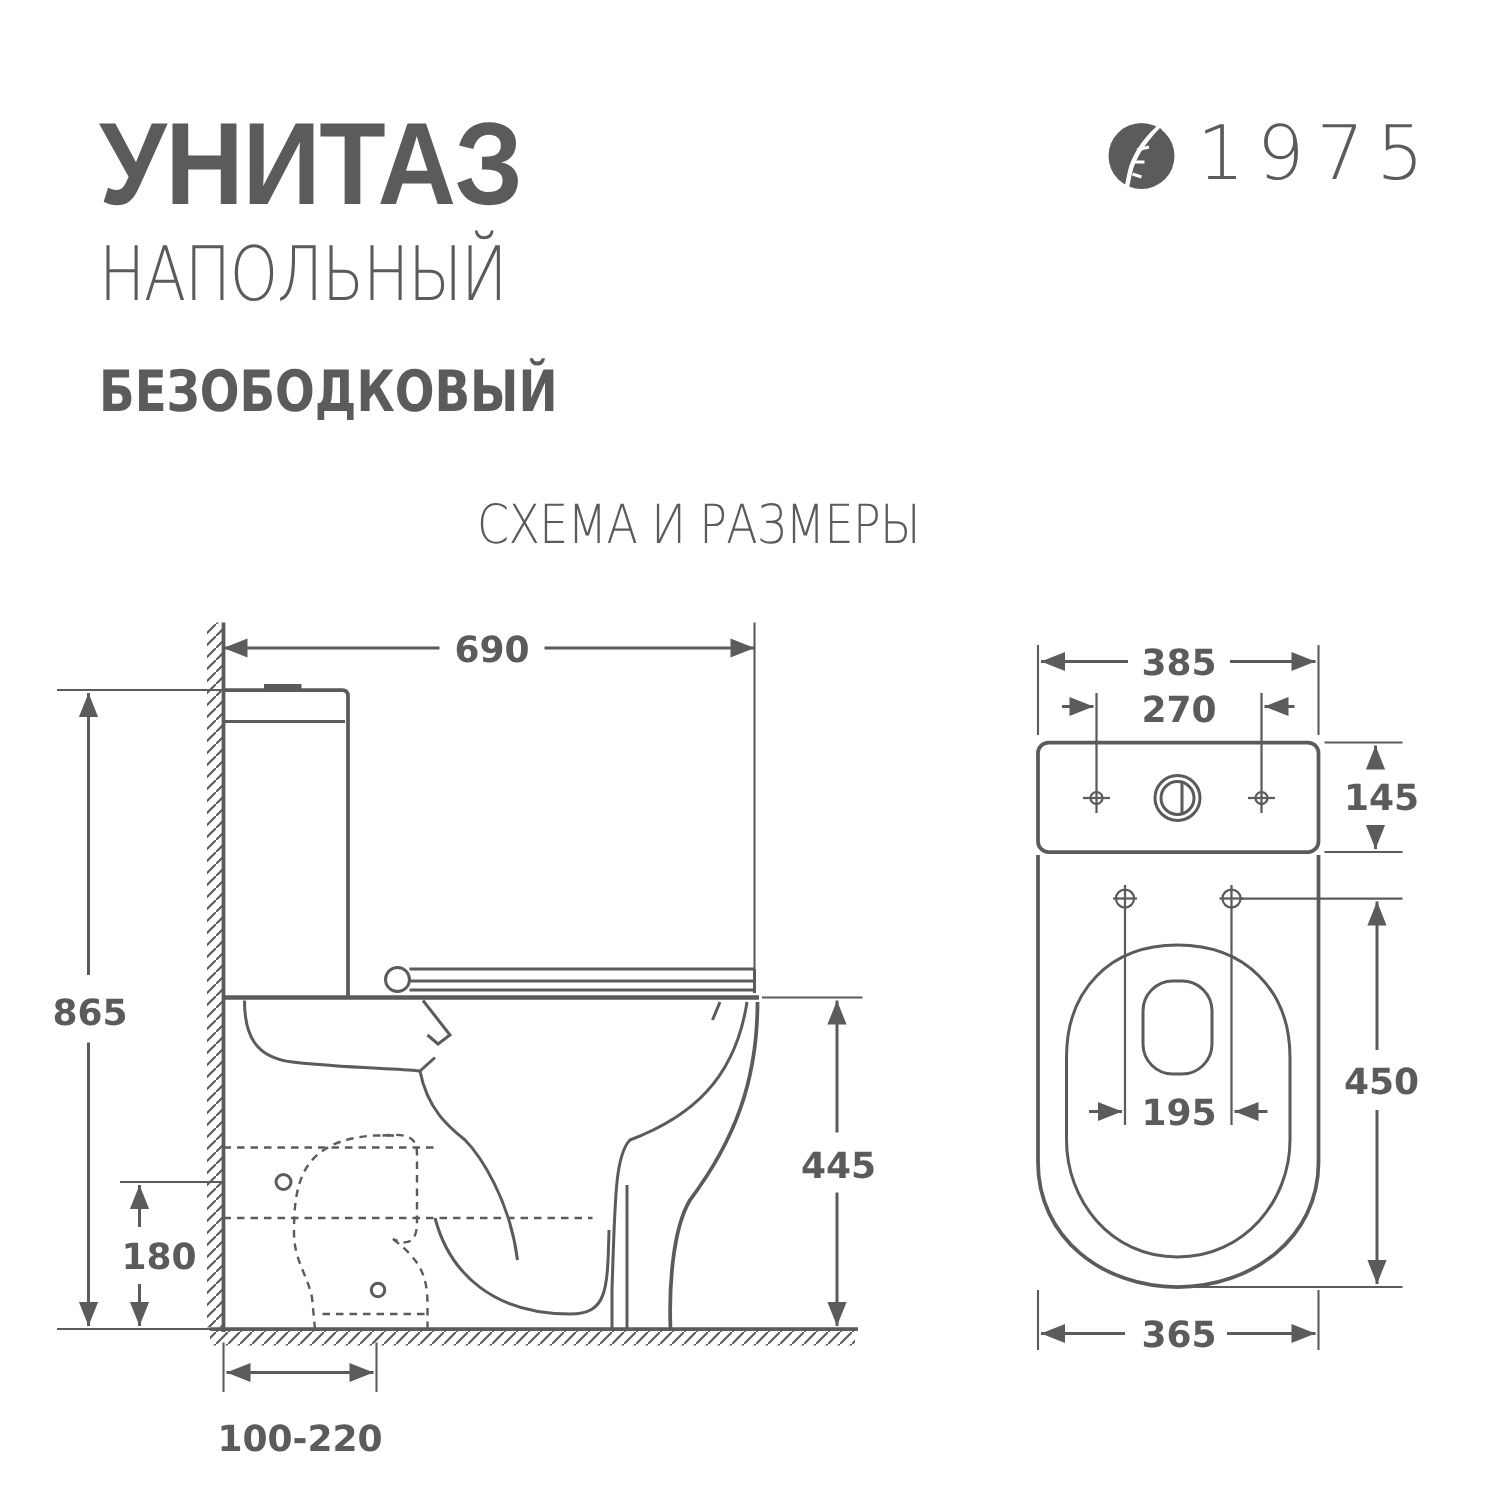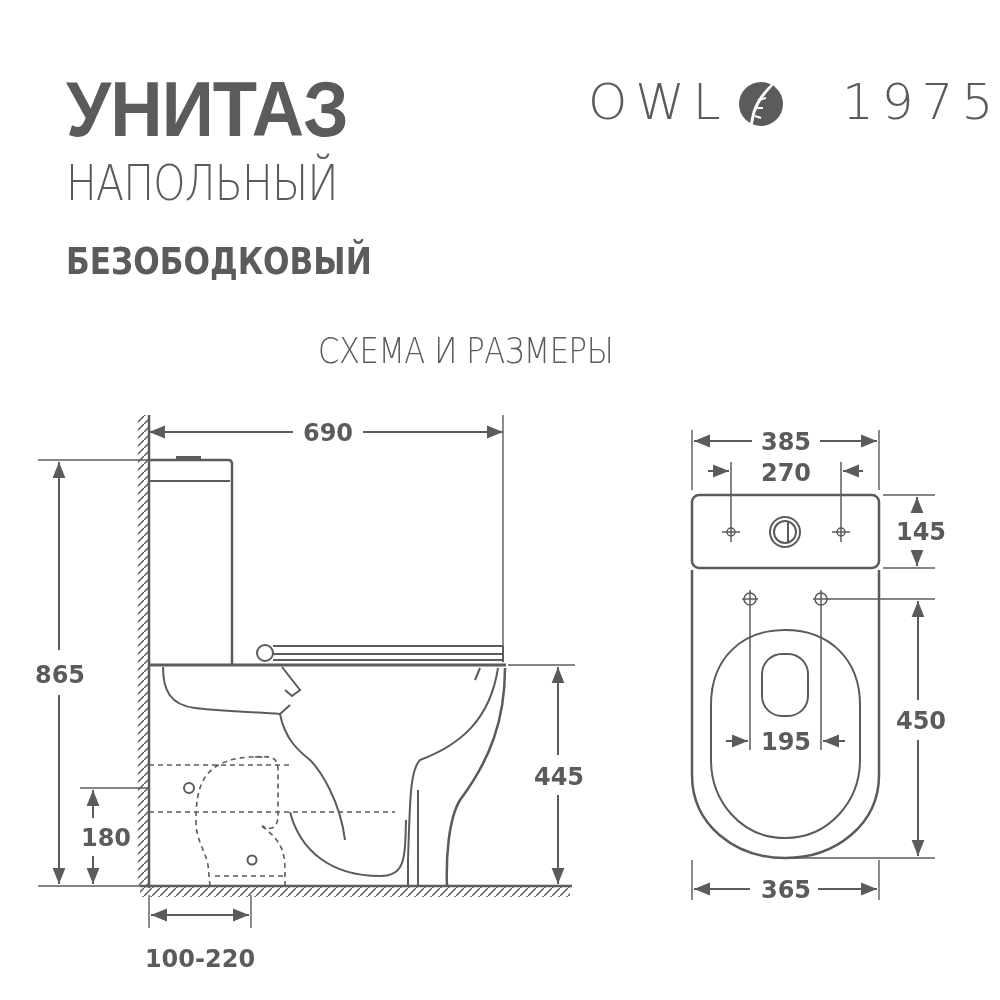--- a/index.html
+++ b/index.html
@@ -14,28 +14,27 @@
     .dim { font-family: "DejaVu Sans", sans-serif; font-weight: 700; font-size: 24px; fill: #5b5b5b; }
   </style>
 </head>
 <body>
 
 <div class="title-main">УНИТАЗ</div>
 <div class="title-sub1">НАПОЛЬНЫЙ</div>
 <div class="title-sub2">БЕЗОБОДКОВЫЙ</div>
 
 <div class="logo">
-  <span class="logo-text" style="left:0;">OWL</span>
   <svg style="position:absolute; left:148px; top:6px;" width="50" height="56" viewBox="0 0 50 56">
     <circle cx="25" cy="26" r="22" fill="#5b5b5b"></circle>
     <path d="M40 4 C30 12 22 22 18 34 C16 42 15 48 14 54" stroke="#ffffff" stroke-width="3" fill="none"></path>
     <path d="M38 8 C28 18 22 30 20 44" stroke="#5b5b5b" stroke-width="2" fill="none"></path>
     <path d="M22 22 L30 20 M20 30 L27 30 M19 38 L25 40" stroke="#ffffff" stroke-width="2"></path>
   </svg>
-  <span class="logo-text" style="left:210px;margin-left:44px;">1975</span>
+  <span class="logo-text" style="left:210px;">1975</span>
 </div>
 
 <div class="section-title">СХЕМА И РАЗМЕРЫ</div>
 
 <svg class="drawing" width="1000" height="1000" viewBox="0 0 1000 1000">
   <defs>
     <pattern id="hatchV" width="8" height="8" patternUnits="userSpaceOnUse">
       <path d="M0 8 L8 0" stroke="#5b5b5b" stroke-width="1.4"></path>
     </pattern>
     <marker id="arr" viewBox="0 0 10 10" refX="10" refY="5" markerWidth="12" markerHeight="8" orient="auto-start-reverse">

